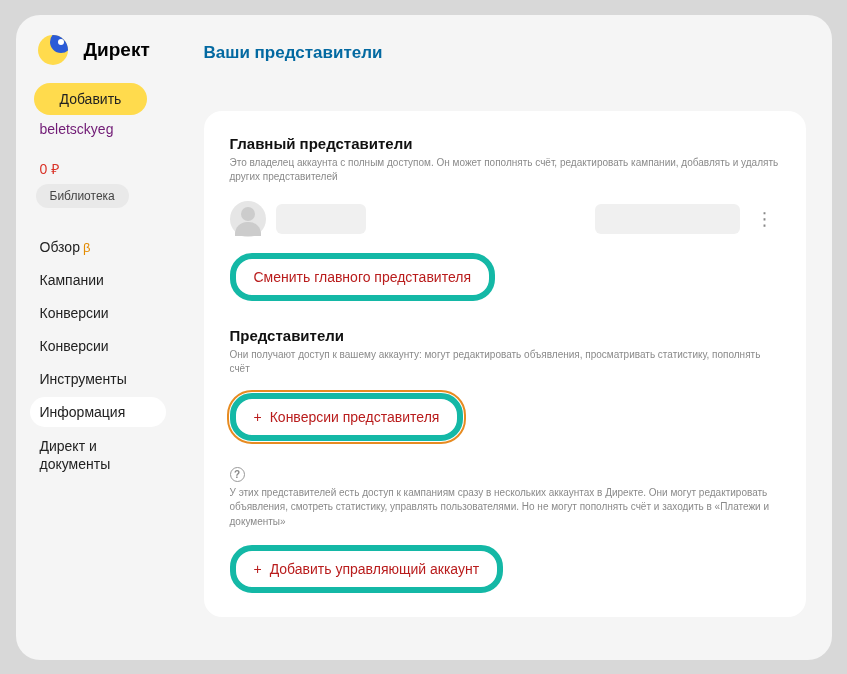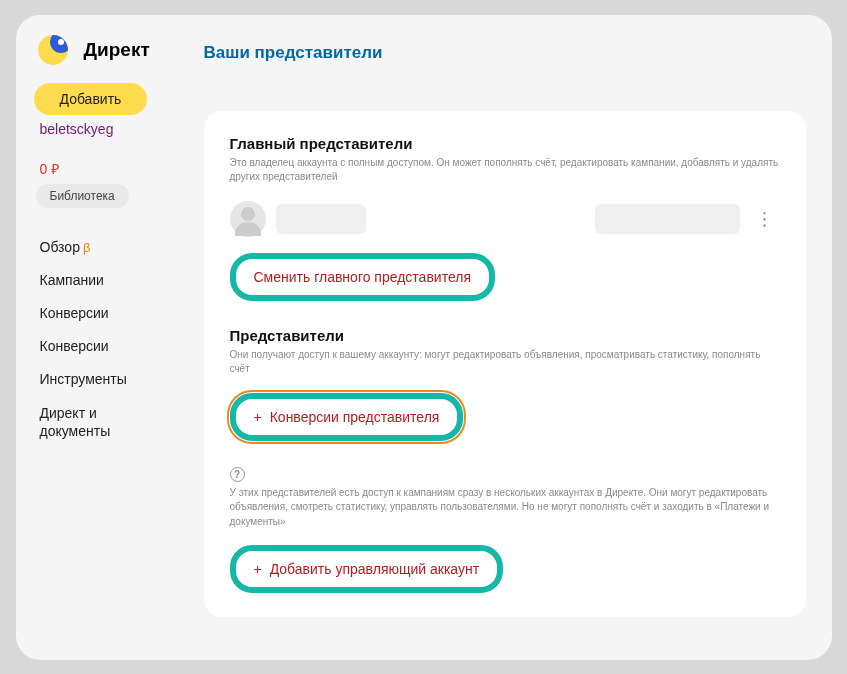--- a/index.html
+++ b/index.html
@@ -220,20 +220,21 @@
     <div class="balance">0 ₽</div>
     <button class="topup">Библиотека</button>
     <nav class="nav">
       <div class="nav-item">
         <span>Обзор</span><span class="beta">β</span>
       </div>
       <div class="nav-item">Кампании</div>
       <div class="nav-item">Конверсии</div>
       <div class="nav-item">Конверсии</div>
       <div class="nav-item">Инструменты</div>
+      <div class="nav-item active">Информация</div>
       <div class="nav-item nav-multiline">Директ и документы</div>
     </nav>
   </aside>
 
   <main class="main">
     <h1 class="page-title">Ваши представители</h1>
 
     <div class="card">
 
       <div class="section">

